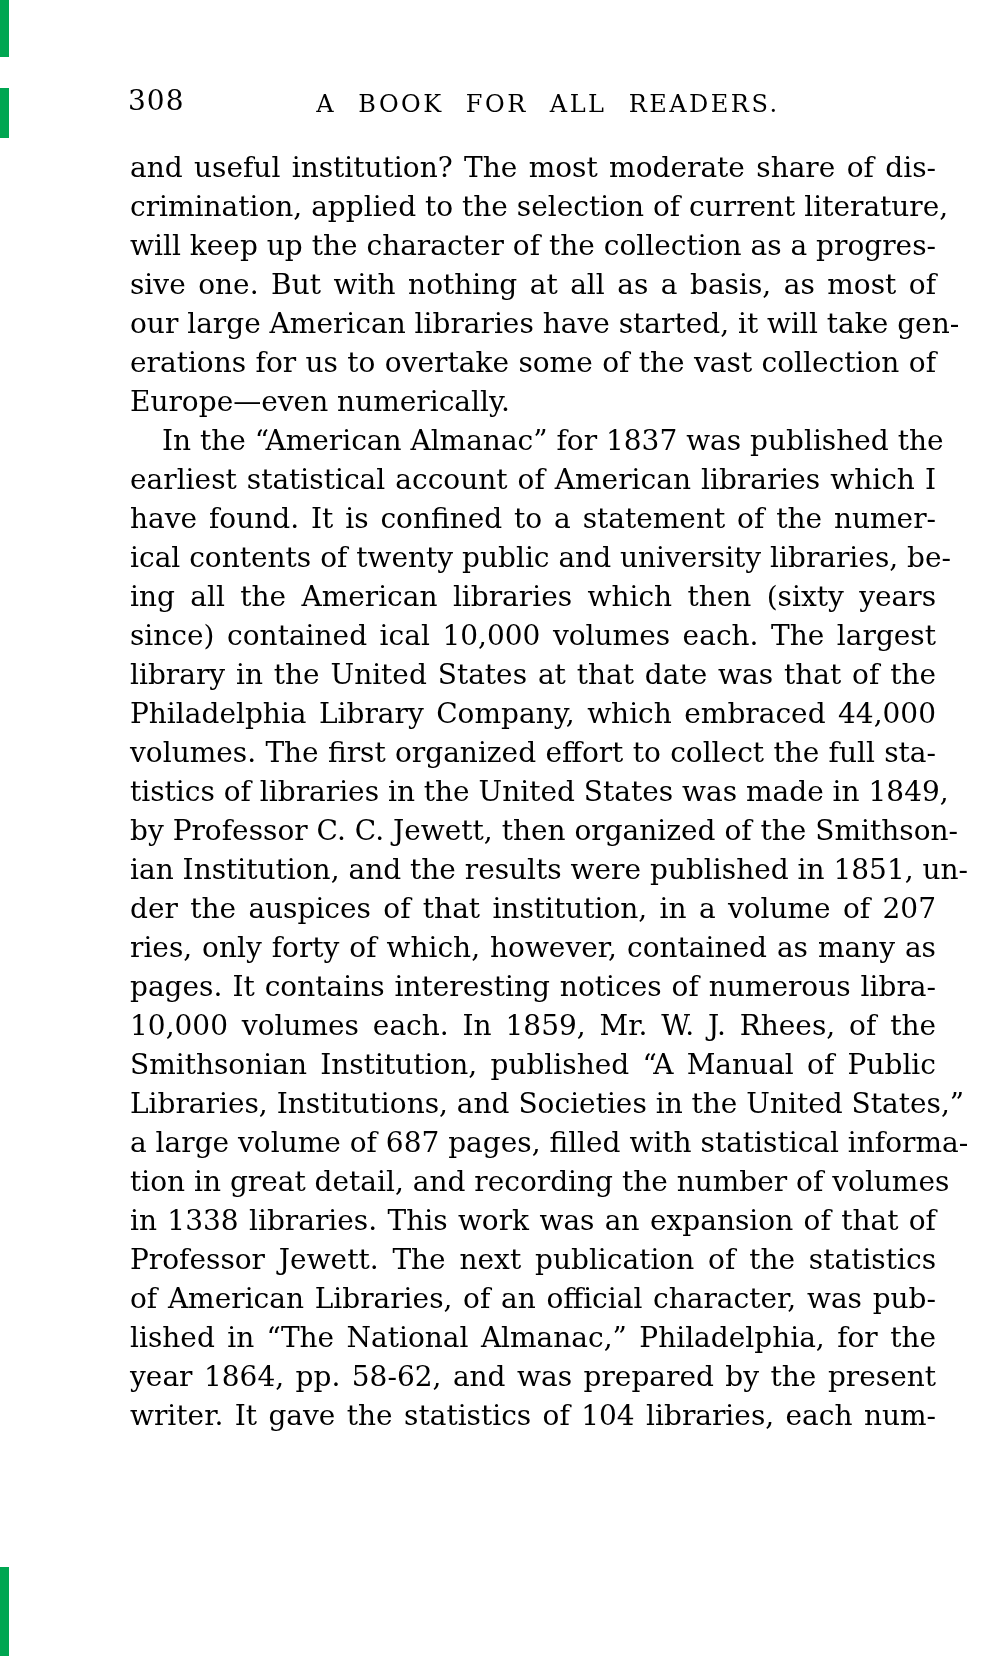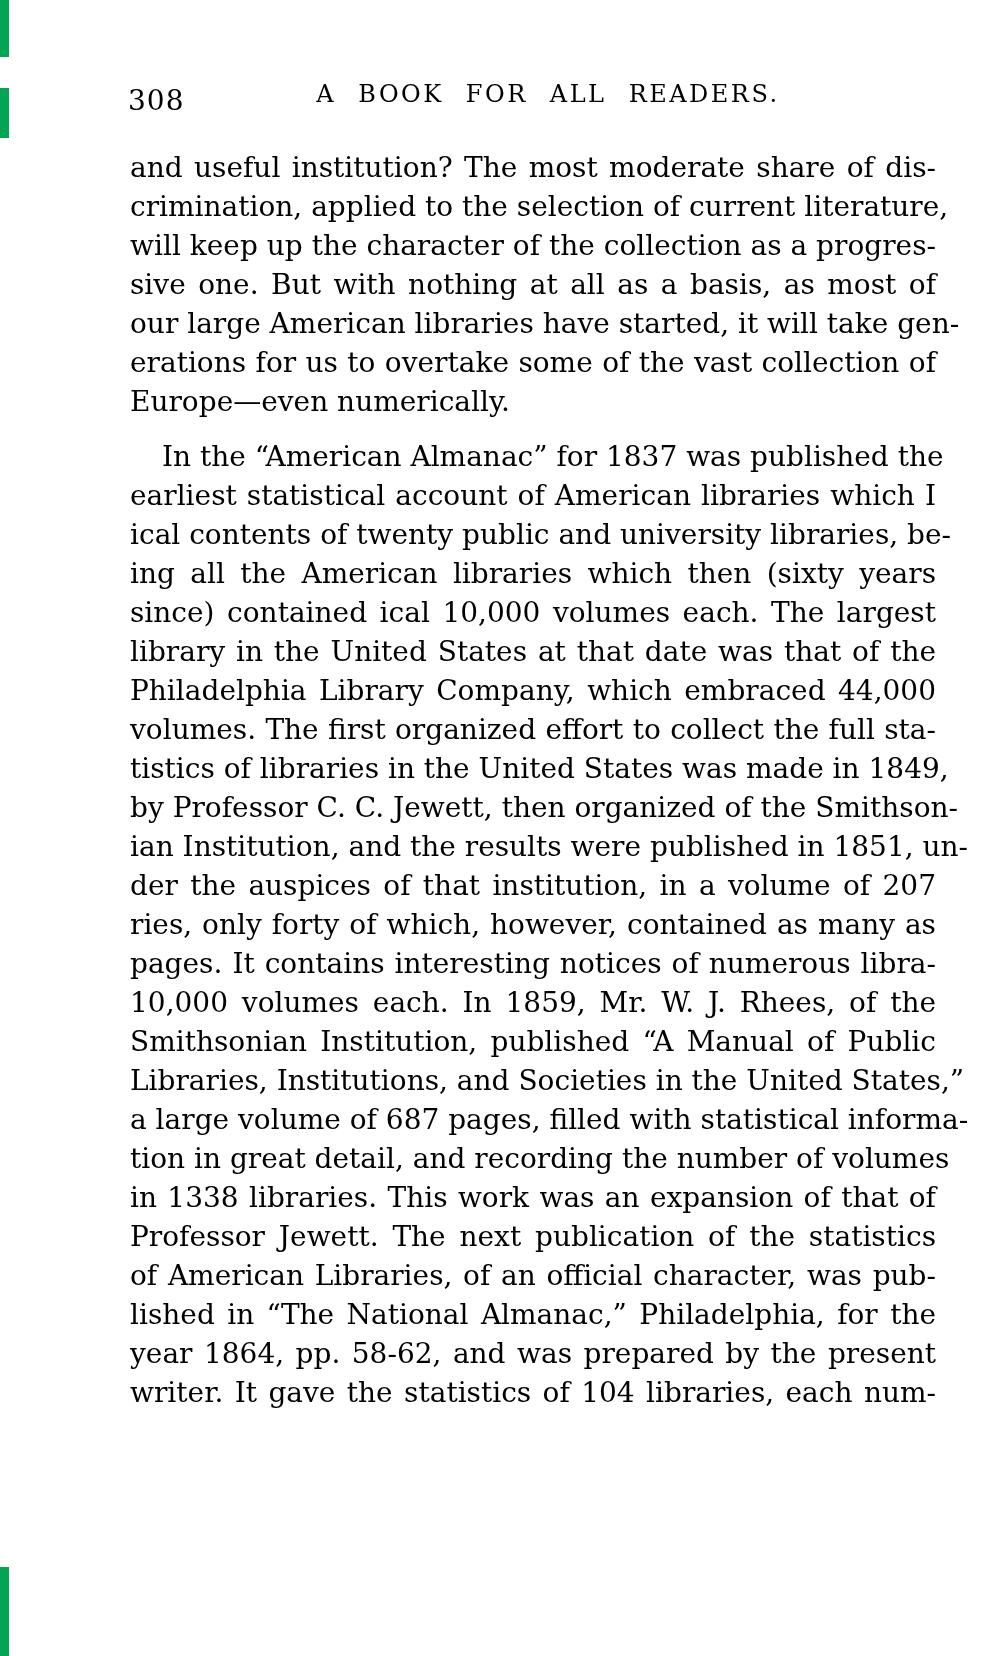--- a/index.html
+++ b/index.html
@@ -24,21 +24,21 @@
     left: 128px;
     top: 86px;
     font-size: 28px;
     line-height: 30px;
     letter-spacing: 1px;
   }
   .running-header {
     position: absolute;
     left: 96px;
     right: 0;
-    top: 80px;
+    top: 90px;
     text-align: center;
     font-size: 24px;
     line-height: 28px;
     letter-spacing: 2.5px;
     word-spacing: 12px;
     white-space: nowrap;
   }
   .body-text {
     position: absolute;
     left: 130px;
@@ -53,21 +53,20 @@
     text-align-last: justify;
     text-justify: inter-word;
     white-space: nowrap;
   }
   .line.no-just {
     text-align: left;
     text-align-last: left;
   }
   .line.indent {
     text-indent: 32px;
-    margin-top: 16px;
   }
 </style>
 </head>
 <body>
 
 <div class="page">
   <div id="scan-marks">
       <div class="scan-mark" style="left: 0px; top: 0px; width: 9px; height: 57px; background: rgb(0, 166, 81);"></div>
       <div class="scan-mark" style="left: 0px; top: 88px; width: 9px; height: 50px; background: rgb(0, 166, 81);"></div>
       <div class="scan-mark" style="left: 0px; top: 1567px; width: 9px; height: 89px; background: rgb(0, 166, 81);"></div>
@@ -77,20 +76,21 @@
   <div class="body-text" id="body-text">
       <div class="line">and useful institution?  The most moderate share of dis-</div>
       <div class="line">crimination, applied to the selection of current literature,</div>
       <div class="line">will keep up the character of the collection as a progres-</div>
       <div class="line">sive one.  But with nothing at all as a basis, as most of</div>
       <div class="line">our large American libraries have started, it will take gen-</div>
       <div class="line">erations for us to overtake some of the vast collection of</div>
       <div class="line no-just">Europe—even numerically.</div>
       <div class="line indent">In the “American Almanac” for 1837 was published the</div>
       <div class="line">earliest statistical account of American libraries which I</div>
+      <div class="line">have found.  It is confined to a statement of the numer-</div>
       <div class="line">ical contents of twenty public and university libraries, be-</div>
       <div class="line">ing all the American libraries which then (sixty years</div>
       <div class="line">since) contained ical 10,000 volumes each.  The largest</div>
       <div class="line">library in the United States at that date was that of the</div>
       <div class="line">Philadelphia Library Company, which embraced 44,000</div>
       <div class="line">volumes.  The first organized effort to collect the full sta-</div>
       <div class="line">tistics of libraries in the United States was made in 1849,</div>
       <div class="line">by Professor C. C. Jewett, then organized of the Smithson-</div>
       <div class="line">ian Institution, and the results were published in 1851, un-</div>
       <div class="line">der the auspices of that institution, in a volume of 207</div>

